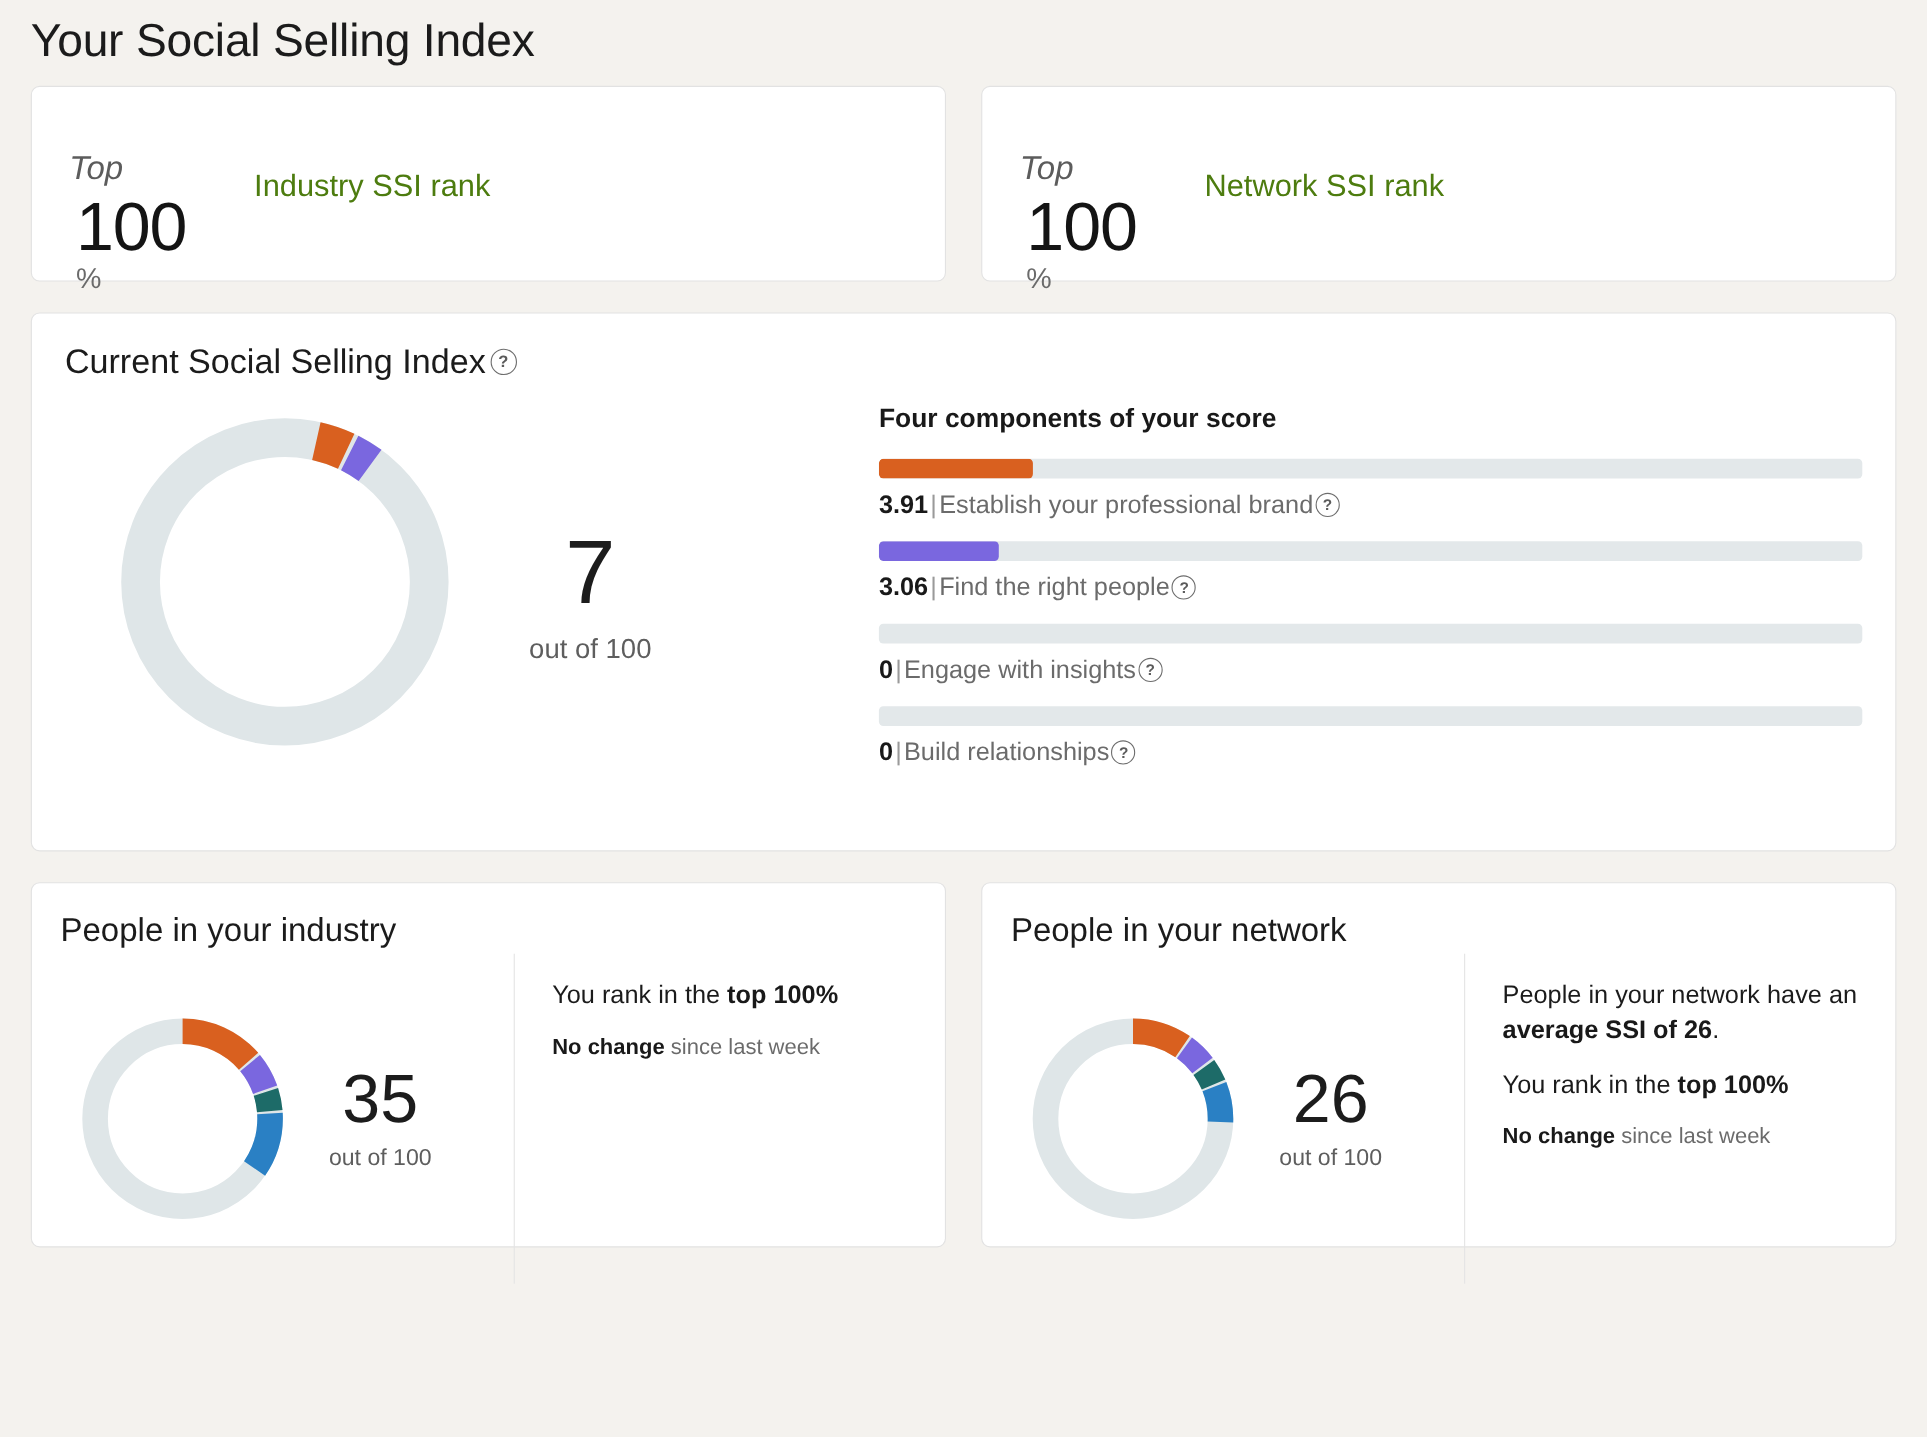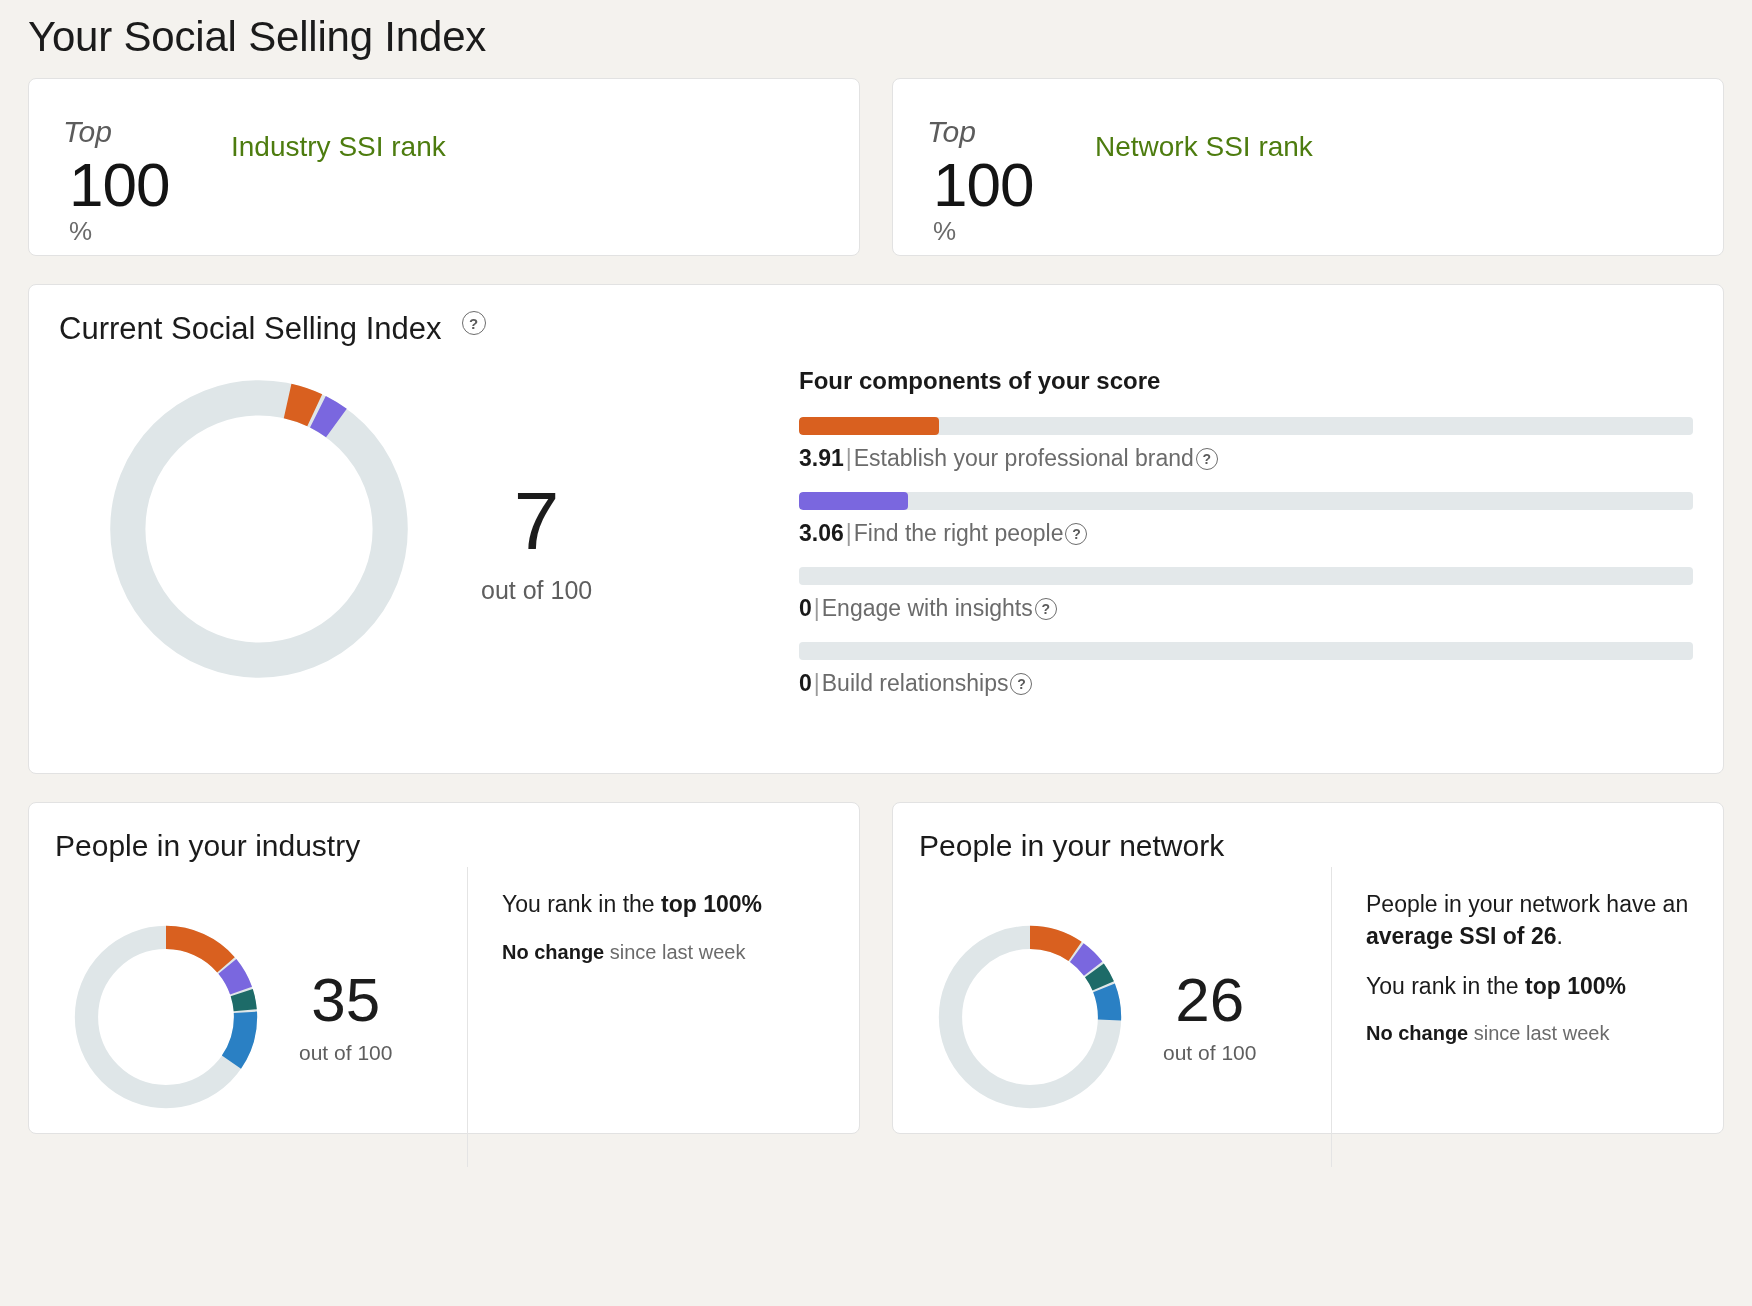--- a/index.html
+++ b/index.html
@@ -39,21 +39,21 @@
 
   
   .rank-row {
     display: flex;
     gap: 32px;
   }
   .rank-card {
     flex: 1 1 0;
     height: 178px;
     position: relative;
-    padding: 36px 30px 0 30px;
+    padding: 58px 30px 0 30px;
     display: flex;
     align-items: flex-start;
   }
   .rank-left {
     width: 168px;
     flex: 0 0 168px;
     padding-left: 4px;
   }
   .rank-top-word {
     font-style: italic;
@@ -89,21 +89,22 @@
   
   .ssi-card {
     margin-top: 28px;
     height: 490px;
     padding: 26px 30px 0 30px;
     display: block;
     position: relative;
   }
   .ssi-head {
     display: flex;
-    gap: 20px;
+    align-items: center;
+    gap: 4px;
   }
   .ssi-head-title {
     font-size: 31px;
     color: #1b1b1b;
     font-weight: 400;
   }
   .help-icon {
     display: inline-flex;
     align-items: center;
     justify-content: center;

